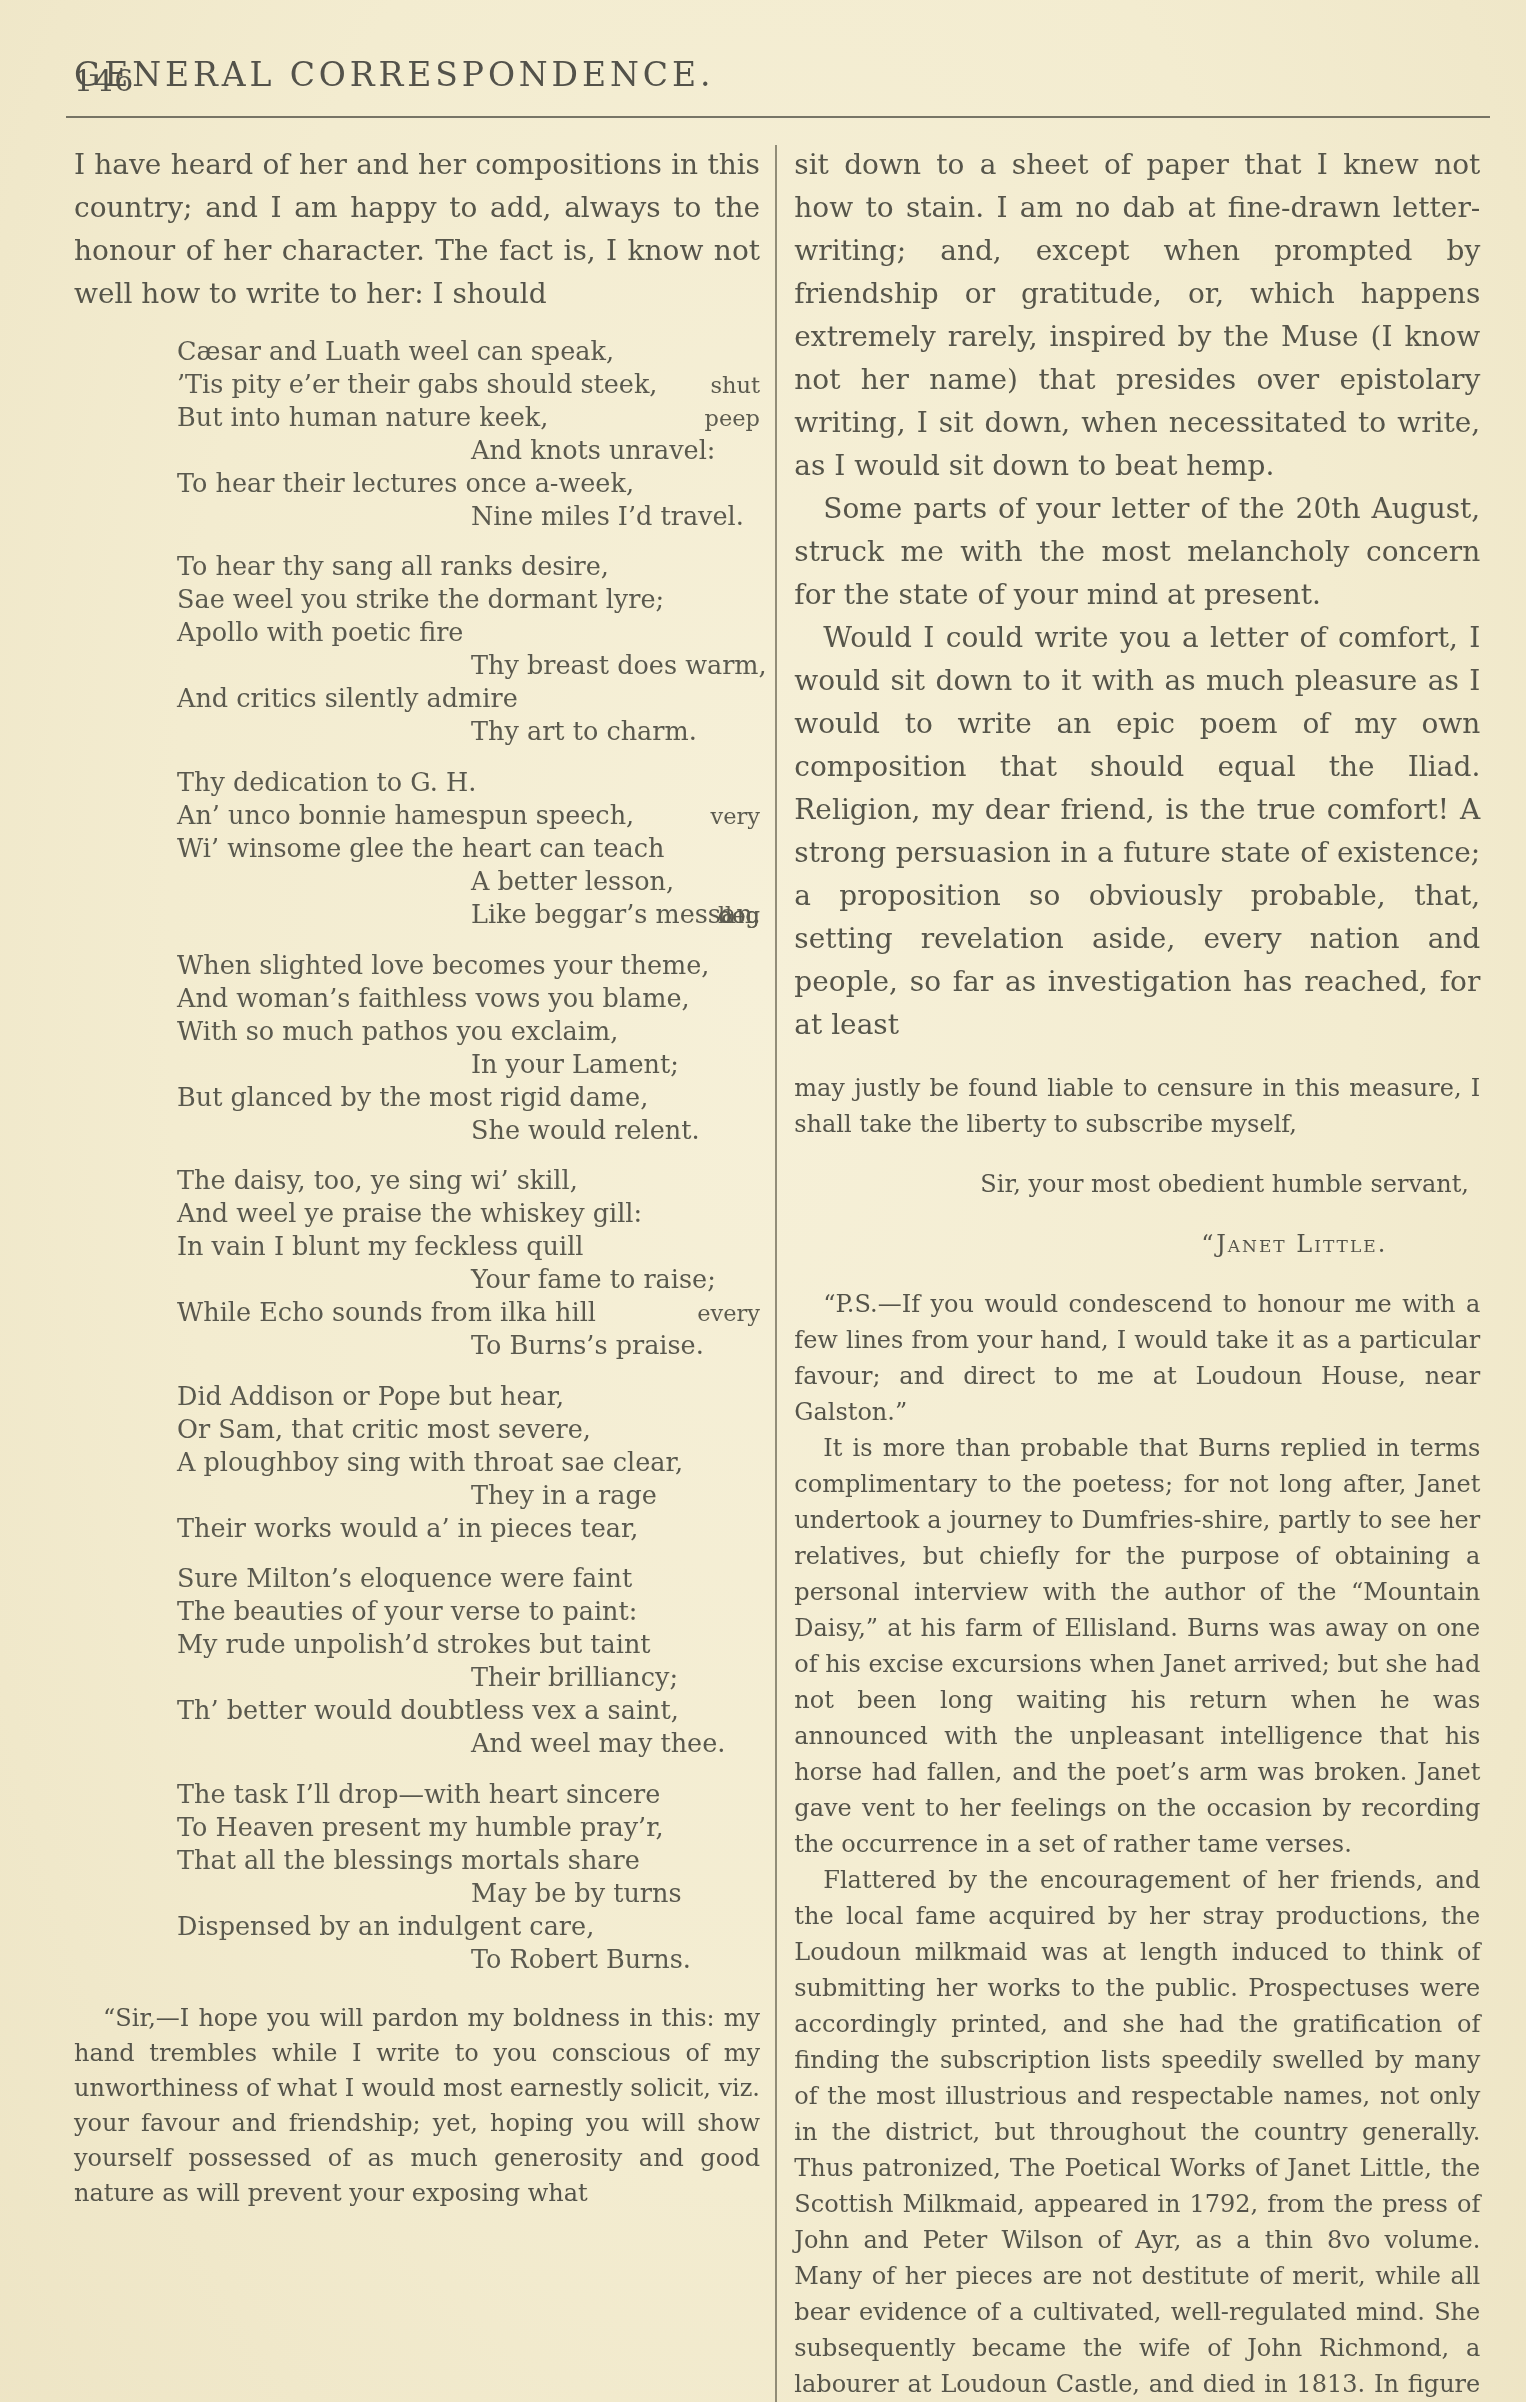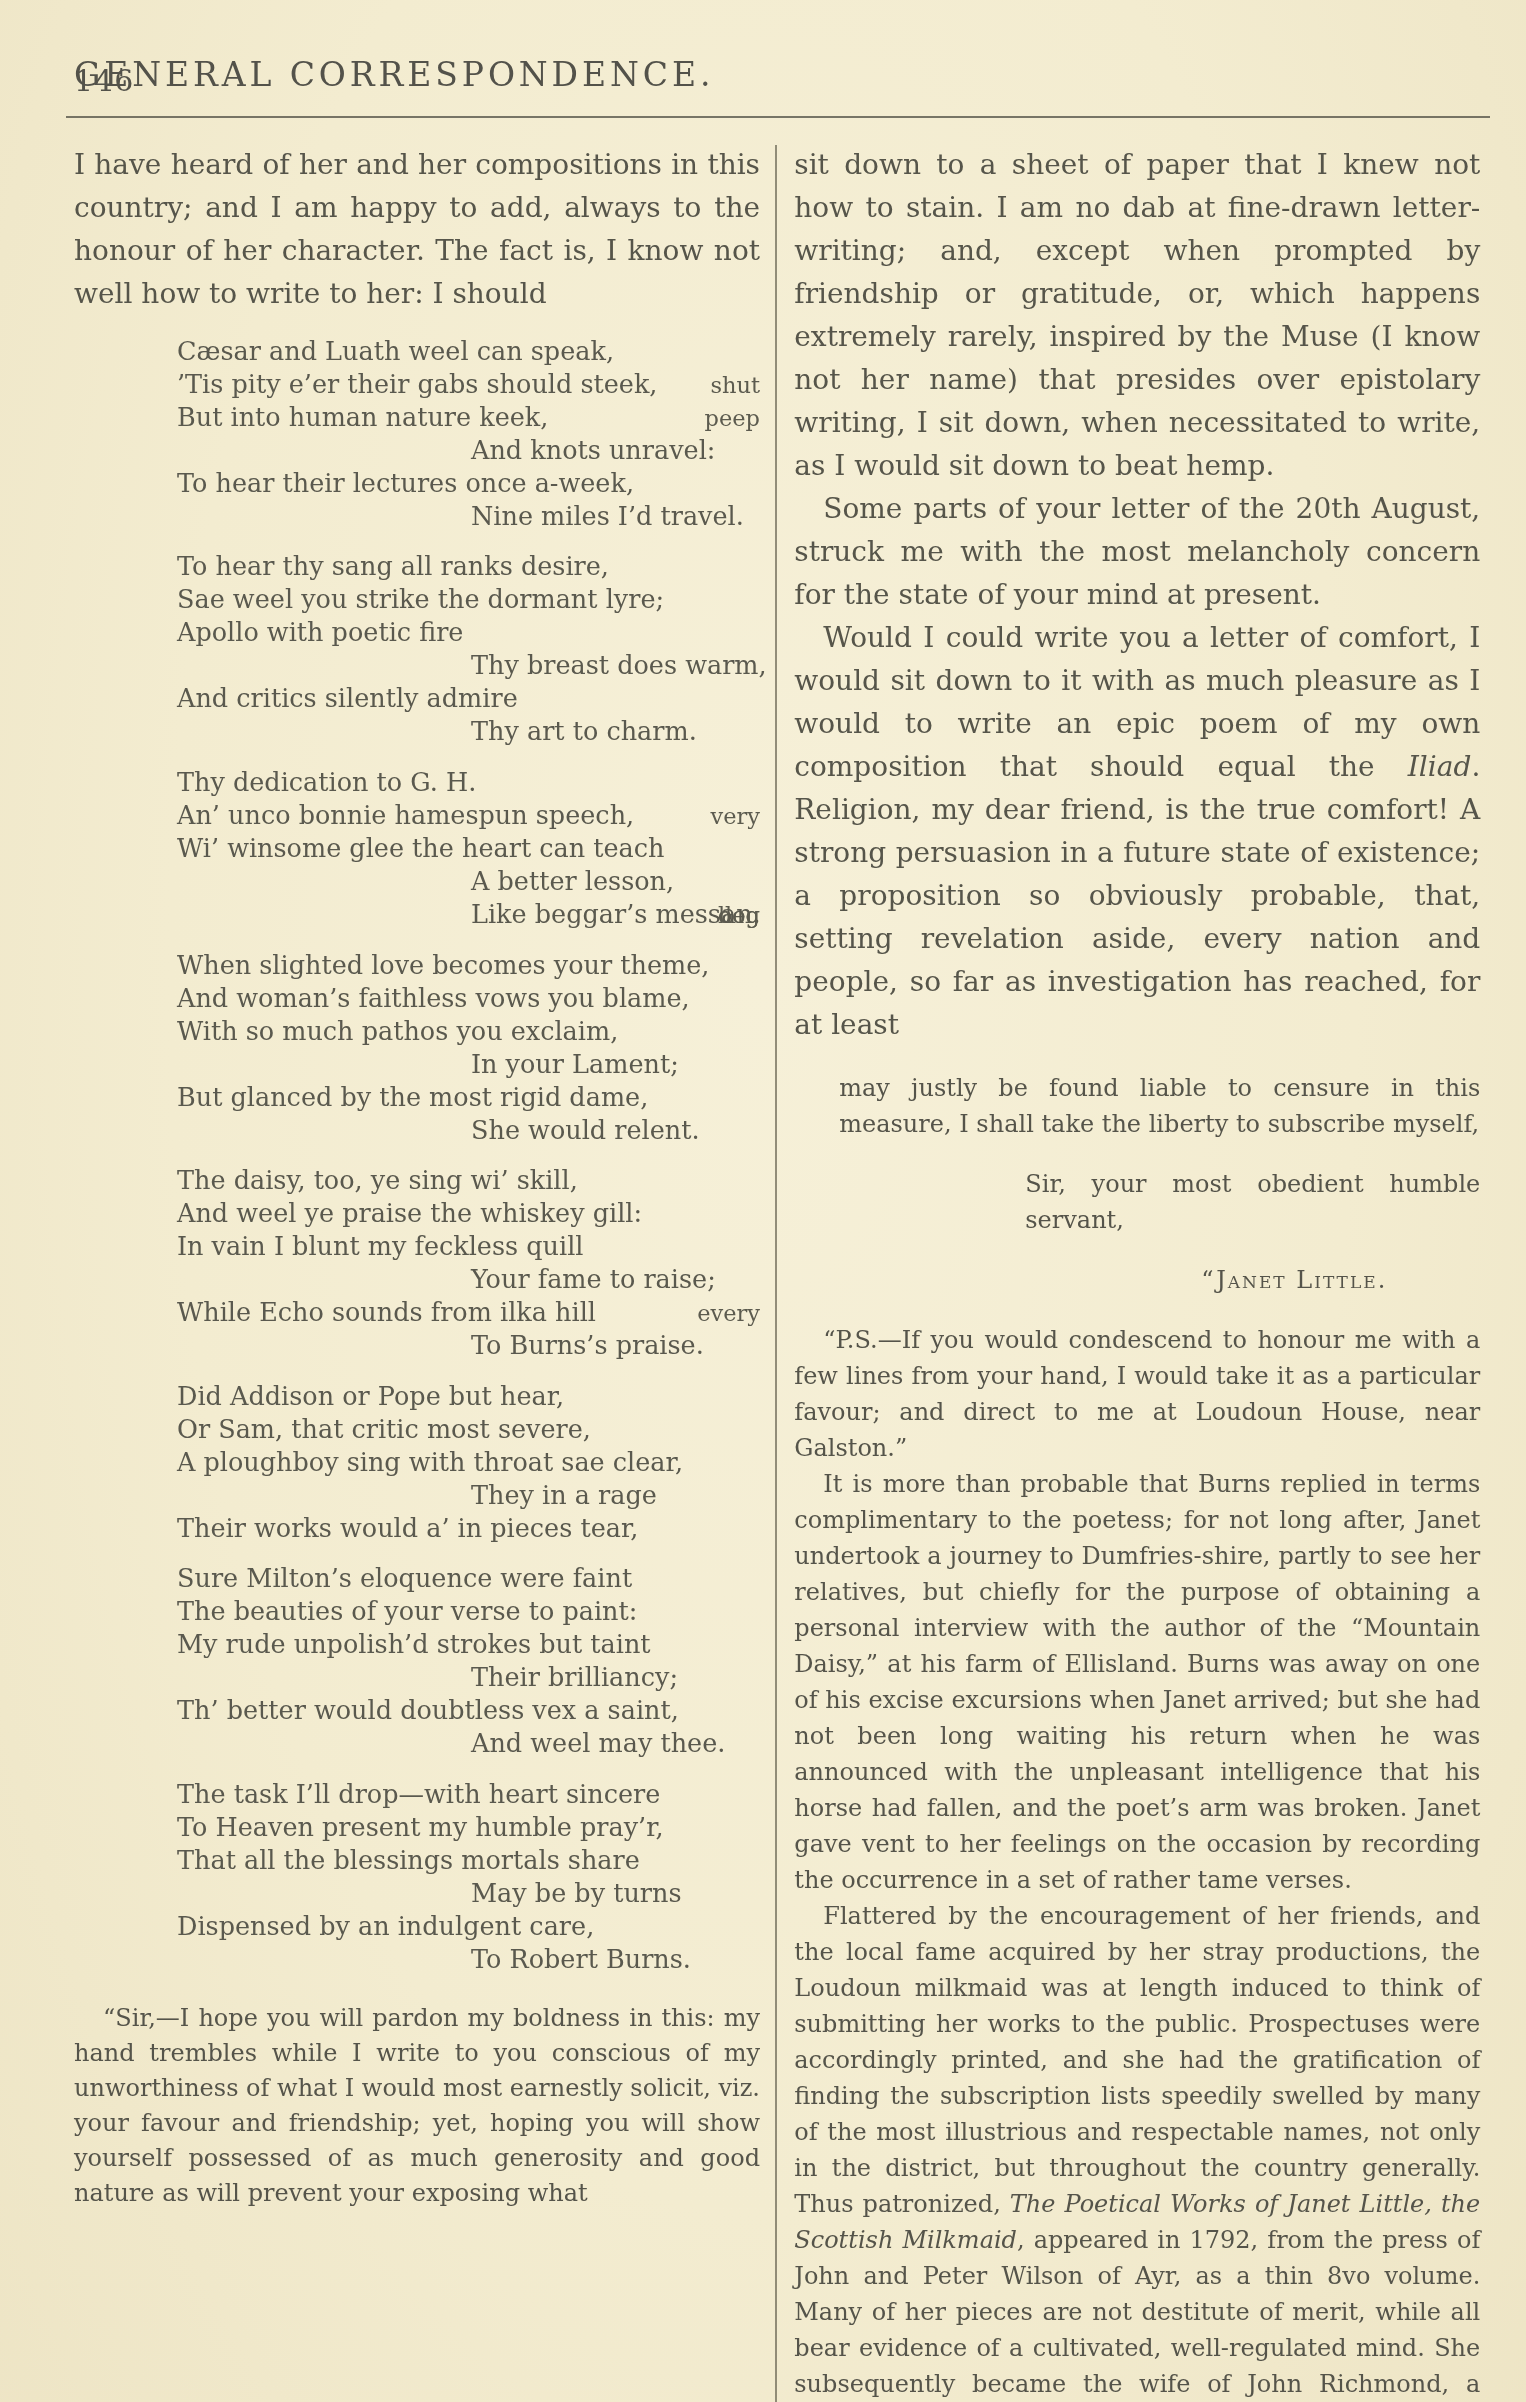--- a/index.html
+++ b/index.html
@@ -46,36 +46,36 @@
     font-size: 28px; line-height: 43px;
     text-align: justify; color: #56554a;
   }
   .body-small {
     font-size: 24px; line-height: 36px;
     text-align: justify; color: #55544a;
   }
   p.body-small { margin: 0; }
   .findent { text-indent: 29px; }
   .noindent { text-indent: 0; }
-  .ital { font-style: italic; }
+  .ital { }
   
   .poem {
     margin: 19.6px 0 25.5px 103px;
     font-size: 25.5px; line-height: 33px; color: #5a594e;
   }
   .stanza { margin-bottom: 17.6px; }
   .stanza:last-child { margin-bottom: 0; }
   .pline { position: relative; white-space: nowrap; }
   .pline.pindent { padding-left: 294px; }
   .gloss {
     position: absolute; right: 0; top: 1px;
     font-size: 22.5px; color: #5c5b4f;
   }
   
-  .subscription { margin-top: 23.5px; margin-left: 45px; }
+  .subscription { margin-top: 23.5px; }
   .sub-line2 { padding-left: 186px; }
   .sub-sig {
     text-align: right; padding-right: 93px;
     font-variant: small-caps; letter-spacing: 2px;
   }
   
   .quote-para { margin-top: 29px; line-height: 35px; }
   
   #right-large p, #right-small p { margin: 0; }
   #right-small { margin-top: 2px; }

